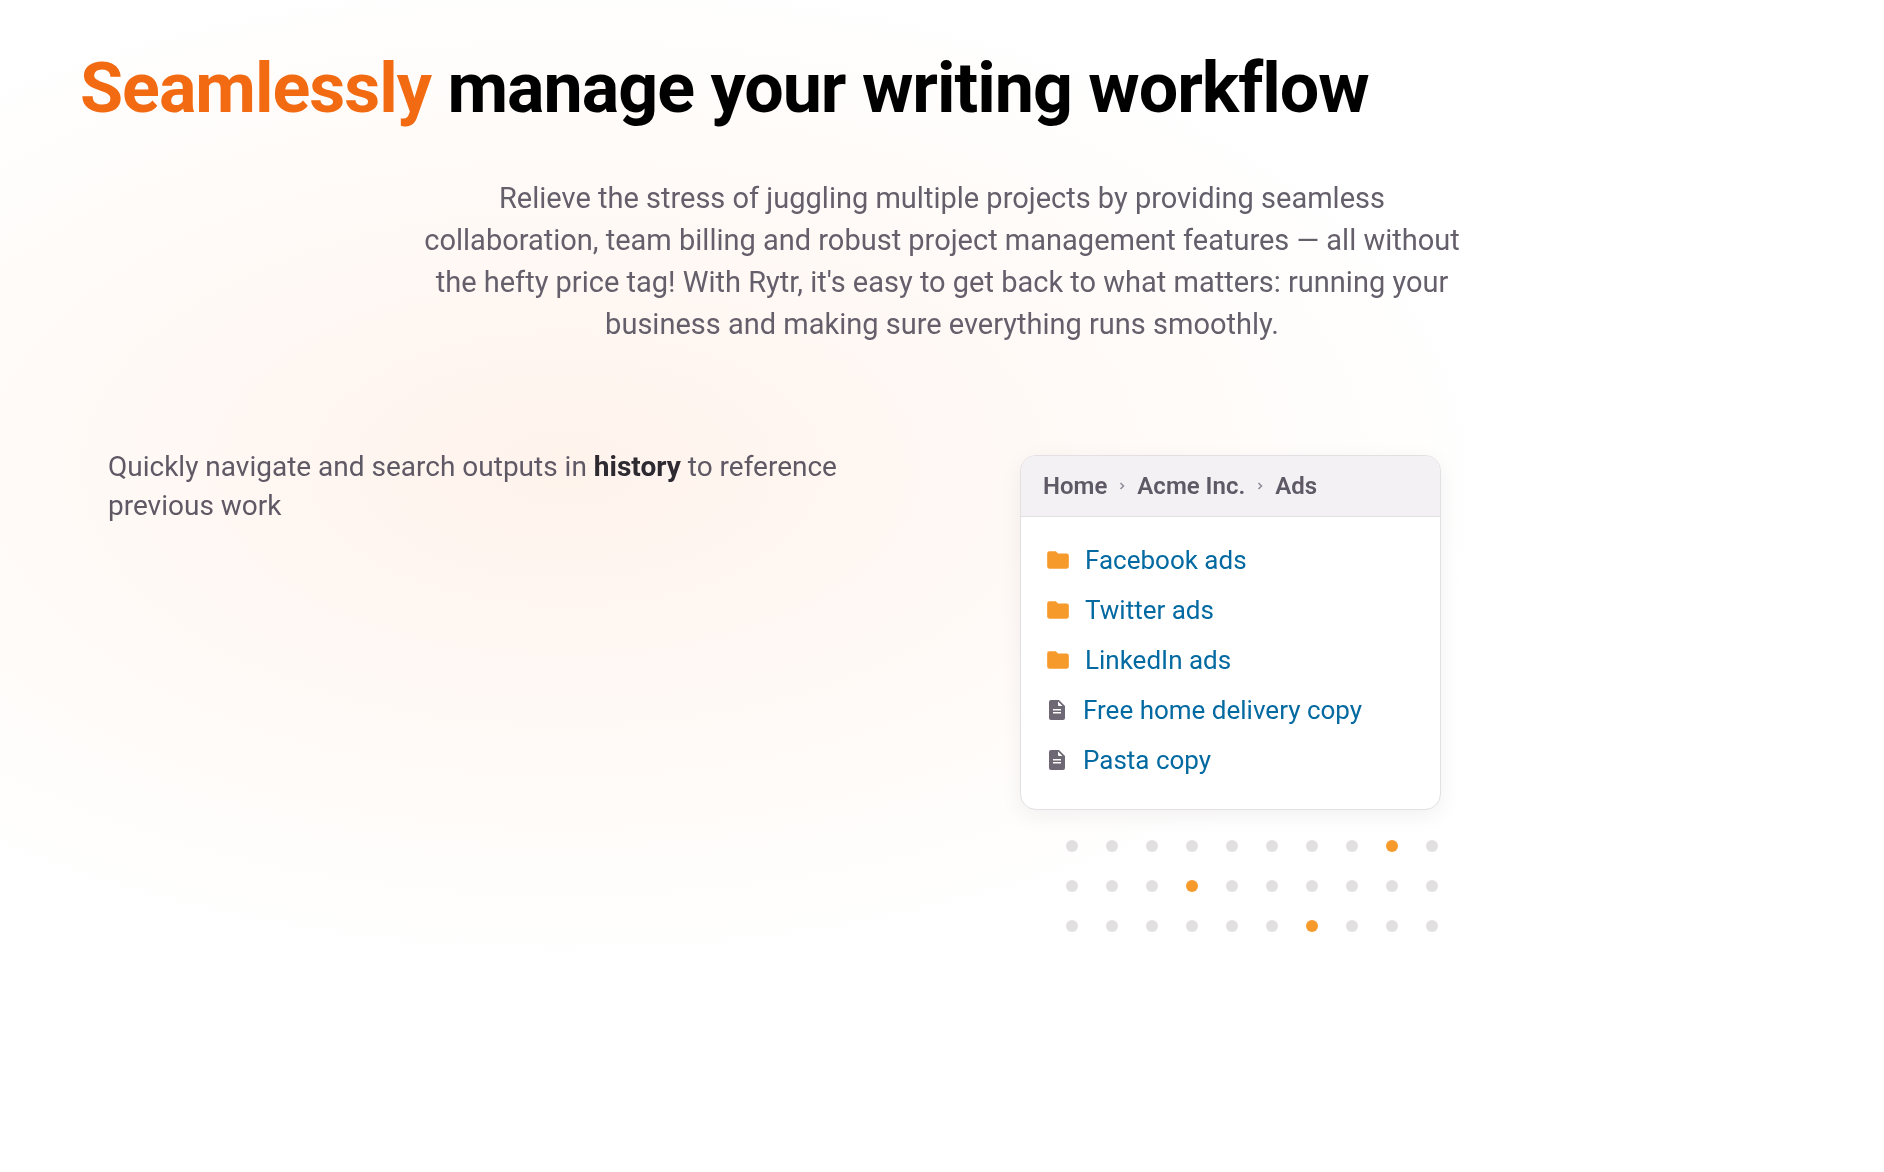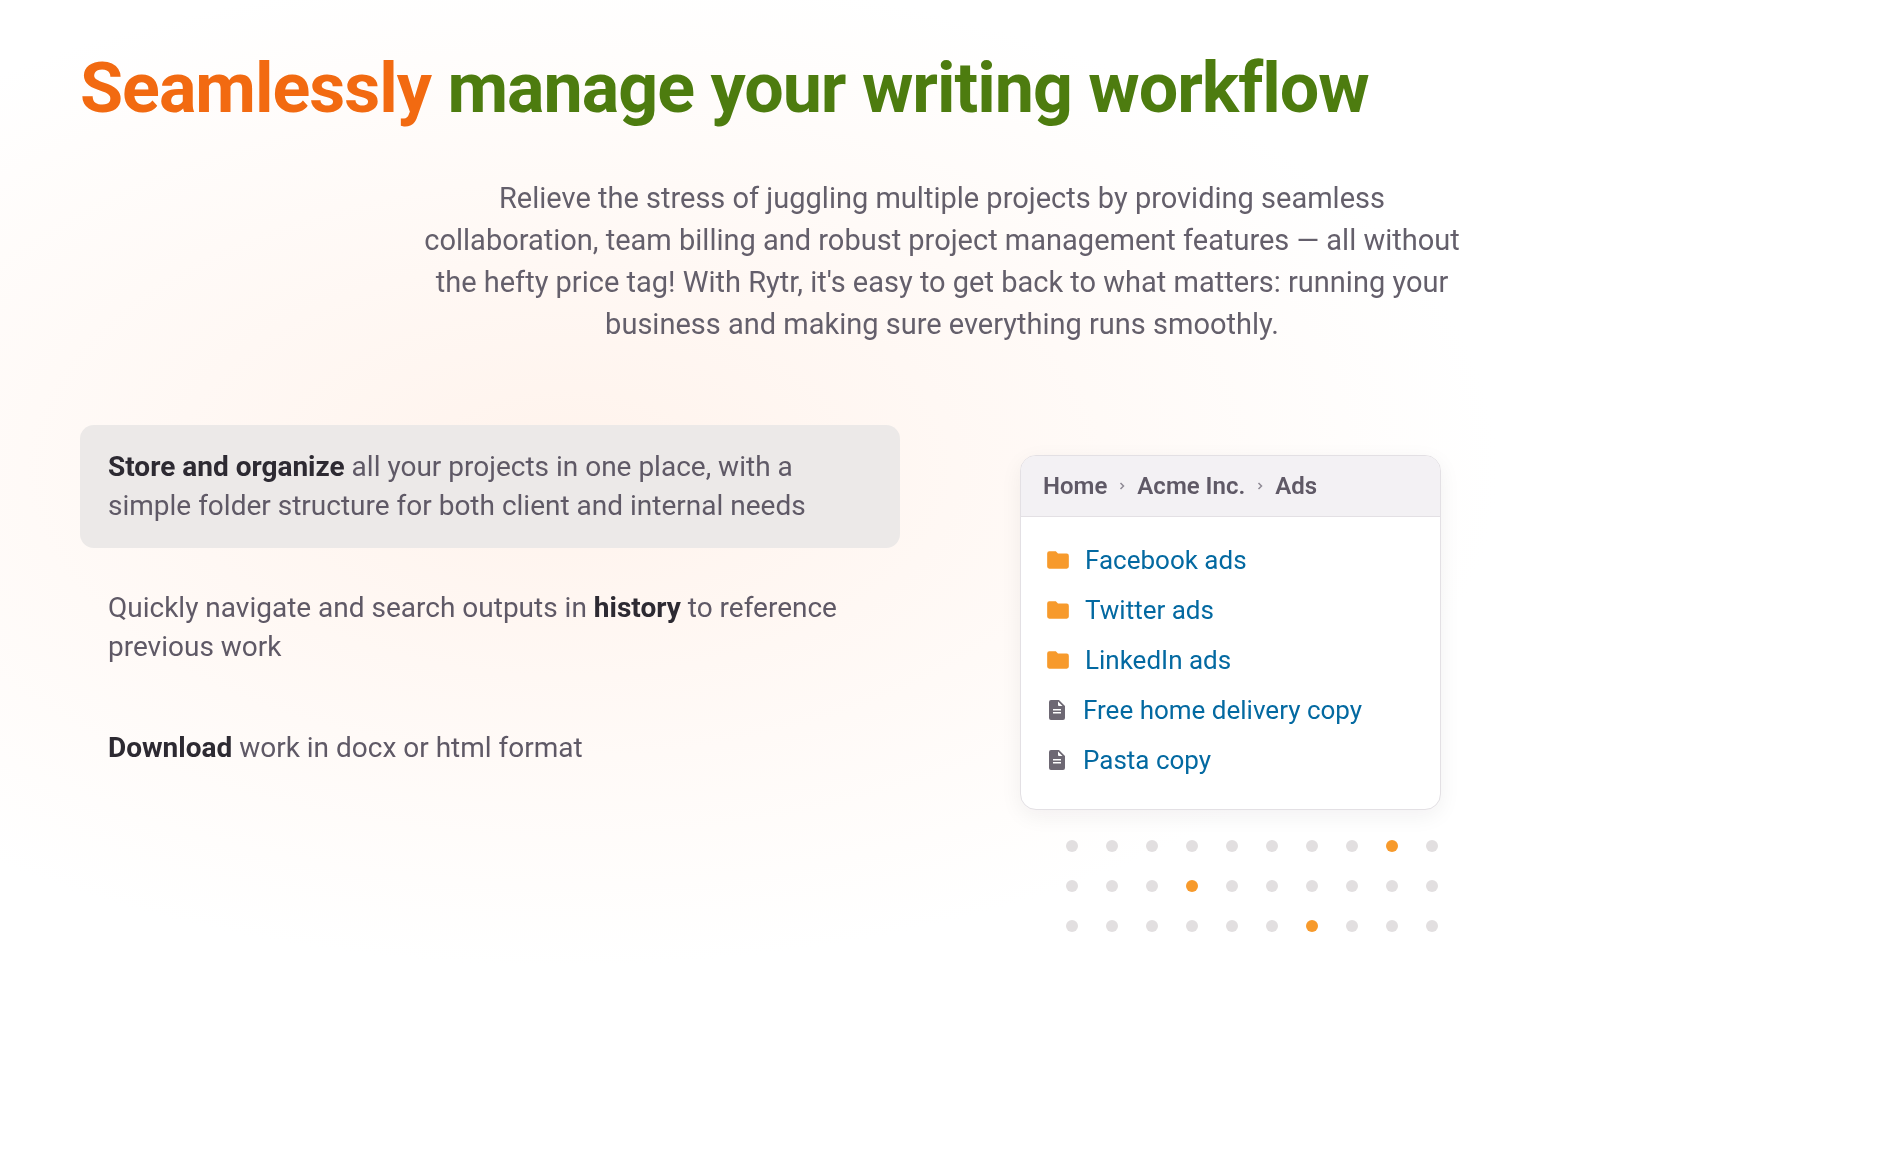--- a/index.html
+++ b/index.html
@@ -13,21 +13,21 @@
   }
 
   .headline {
     font-size: 70px;
     font-weight: 700;
     letter-spacing: -1px;
     line-height: 1.1;
     margin-top: 10px;
   }
   .headline .accent { color: #f26a11; }
-  .headline .rest { color: #4d7c0f; }
+  .headline .rest { color: #000000; }
 
   .subhead {
     max-width: 1040px;
     margin: 50px auto 4px auto;
     font-size: 29px;
     line-height: 1.45;
     text-align: center;
     color: #645f6b;
     font-weight: 400;
   }
@@ -119,32 +119,26 @@
 <h1 class="headline">
   <span class="accent">Seamlessly</span>
   <span class="rest">manage your writing workflow</span>
 </h1>
 
 <p class="subhead">Relieve the stress of juggling multiple projects by providing seamless collaboration, team billing and robust project management features — all without the hefty price tag! With Rytr, it's easy to get back to what matters: running your business and making sure everything runs smoothly.</p>
 
 <div class="columns">
   <div class="features">
 
-    <div class="feature active">
-      <span class="bold">Store and organize</span><span> all your projects in one place, with a simple folder structure for both client and internal needs</span>
-    </div>
 
     <div class="feature">
       <span>Quickly navigate and search outputs in </span><span class="bold">history</span><span> to reference previous work</span>
     </div>
 
 
-    <div class="feature">
-      <span class="bold">Download</span><span> work in docx or html format</span>
-    </div>
 
   </div>
 
   <div class="preview">
     <div class="card">
       <div class="card-header">
         <span class="crumb">Home</span>
         <span class="chev">
           <svg width="12" height="12" viewBox="0 0 24 24" fill="none" stroke="currentColor" stroke-width="3">
               <polyline points="9 18 15 12 9 6"></polyline>

